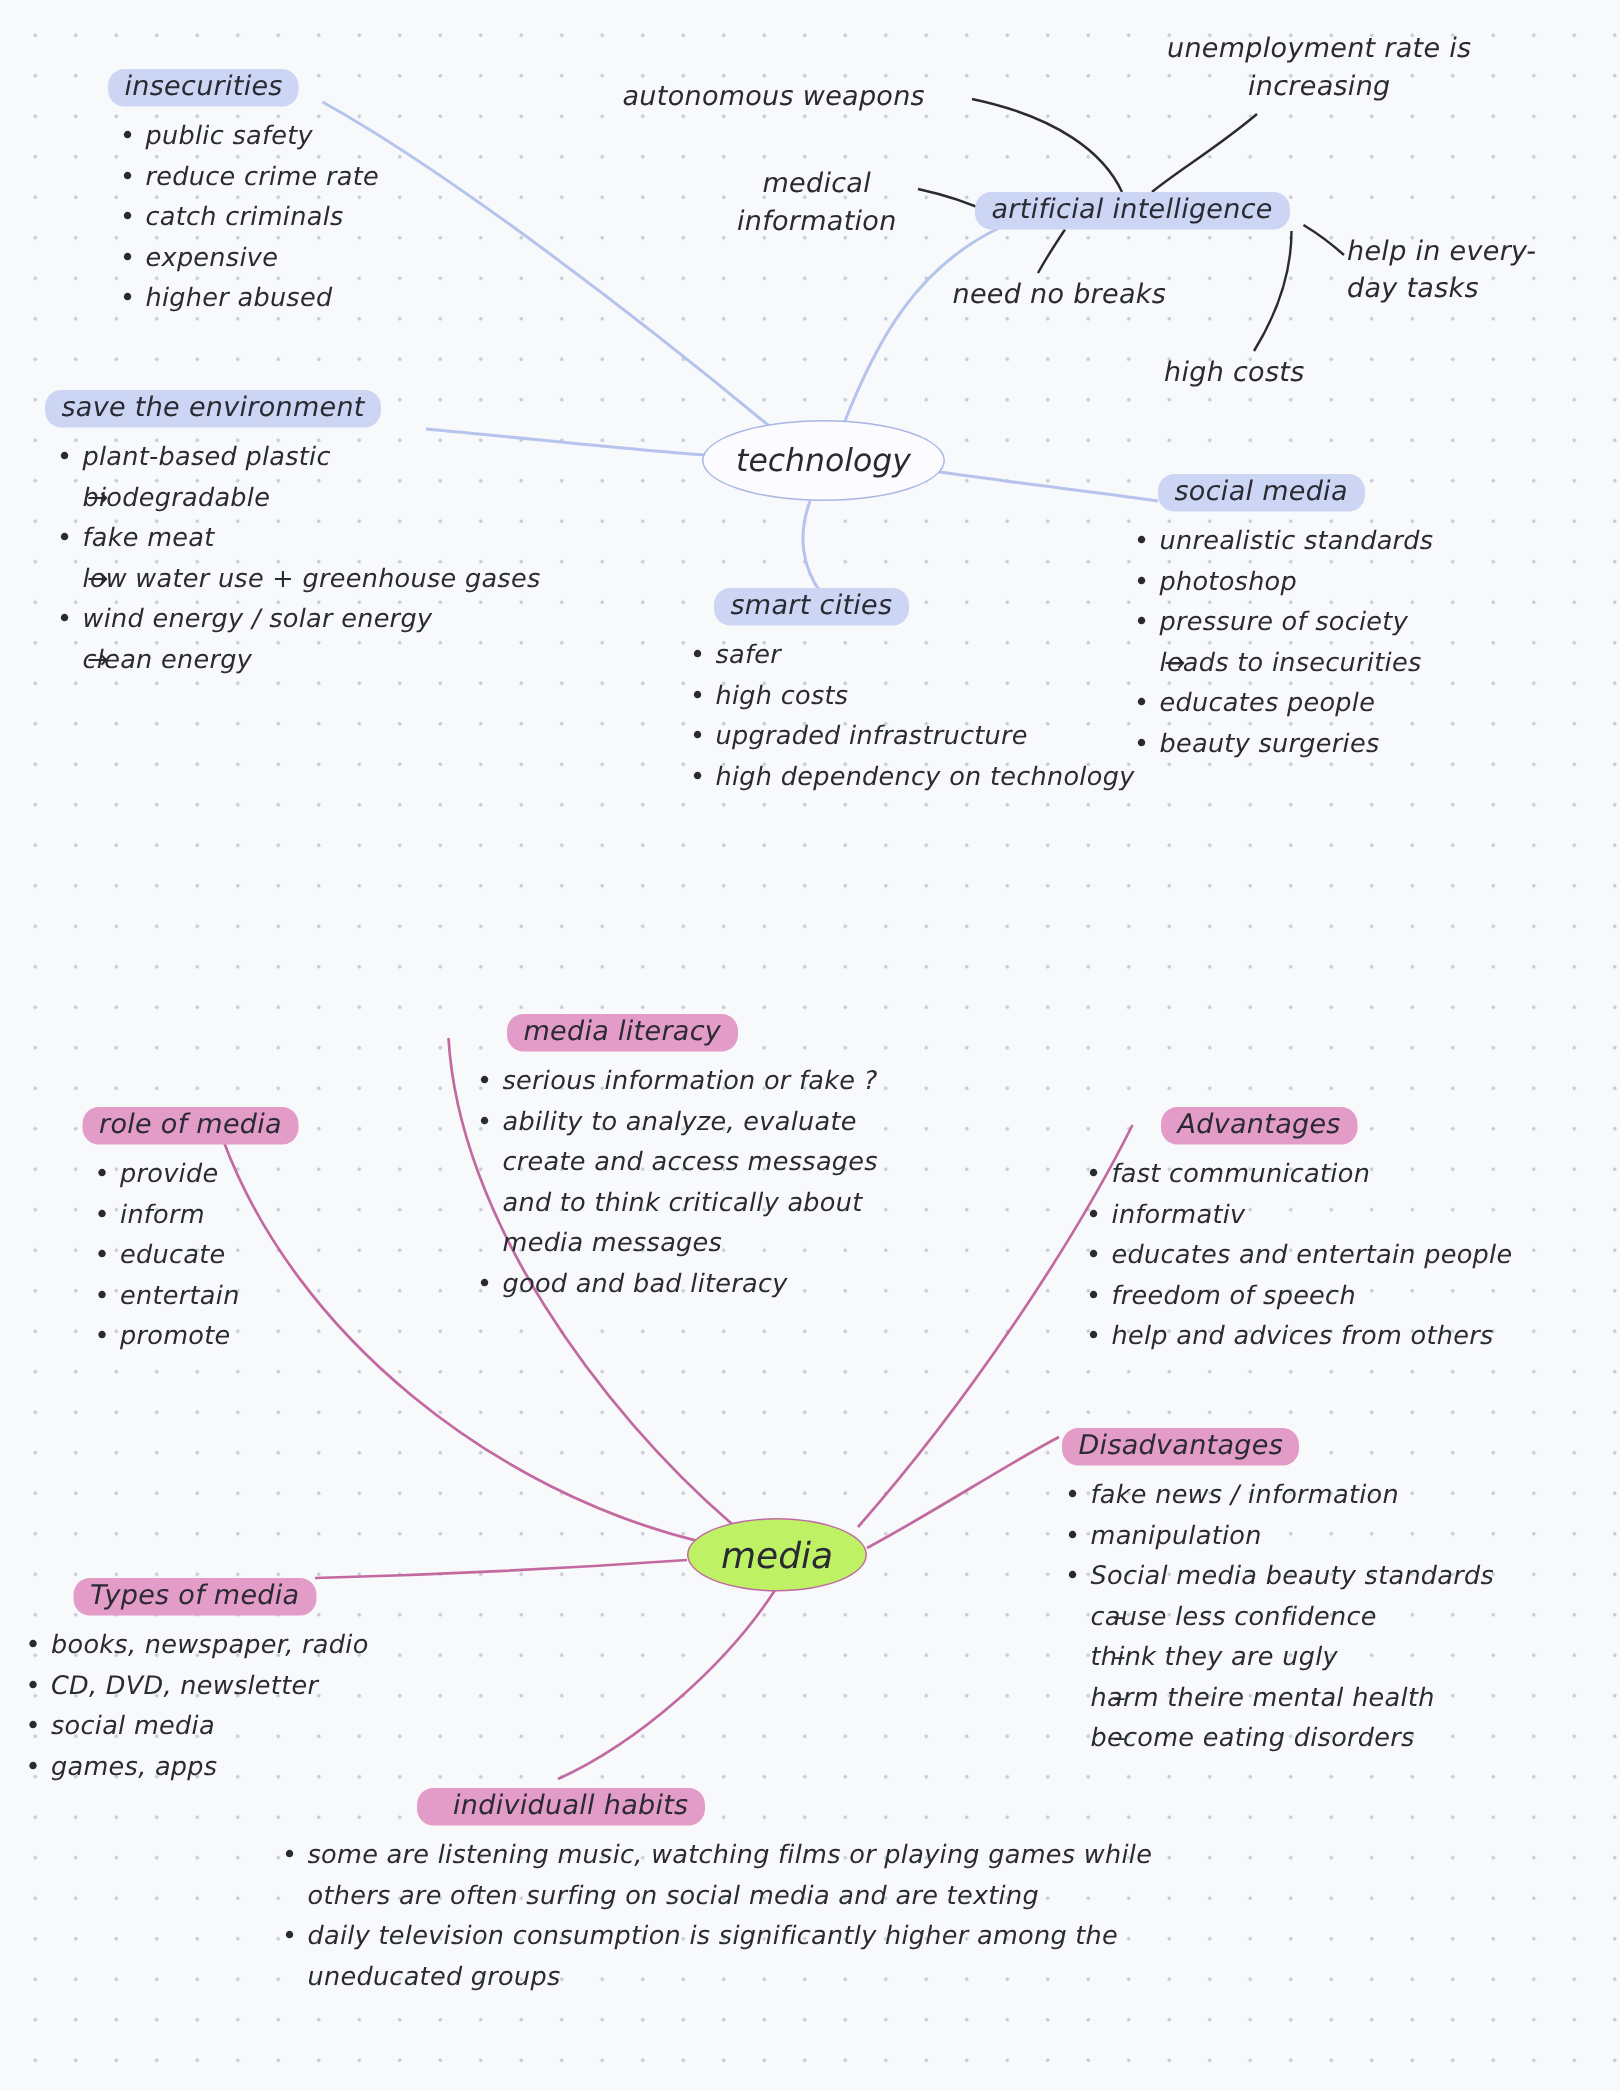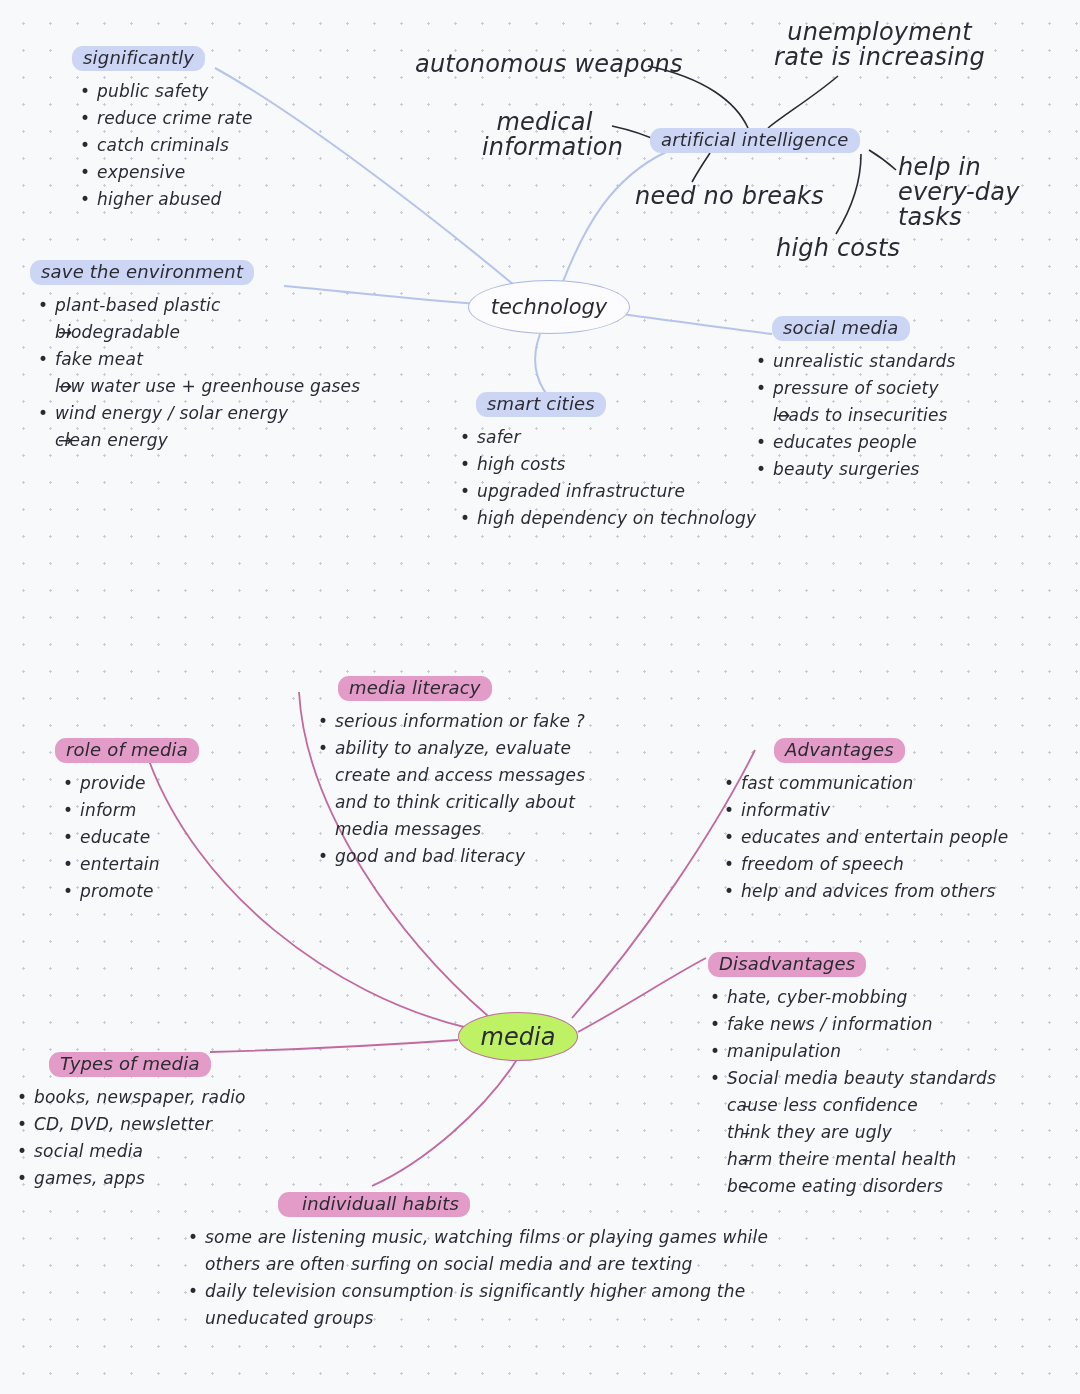--- a/index.html
+++ b/index.html
@@ -10,21 +10,21 @@
     color:#2a2a33;
     background-color:#f8f9fb;
     background-image:radial-gradient(circle, #c9ccd6 1.2px, transparent 1.4px);
     background-size:27px 27px;
     background-position:10px 10px;
     position:relative;
     overflow:hidden;
   }
   .connectors{position:absolute;left:0;top:0;width:1080px;height:1394px;z-index:0;}
   .node{position:absolute;z-index:1;font-size:17px;letter-spacing:.2px;}
-  .plain{font-size:24px;line-height:25px;}
+  .plain{font-size:18px;line-height:25px;}
   .center-text{text-align:center;}
   .hl{display:inline-block;padding:1px 11px 3px;border-radius:11px;font-size:18px;white-space:nowrap;}
   .hl.blue{background:#ccd6f4;}
   .hl.pink{background:#e39cc7;margin-top:16px;}
   ul.items{list-style:none;margin:7px 0 0;padding:0 0 0 8px;}
   ul.items li{position:relative;line-height:27px;padding-left:17px;}
   li.bullet::before{content:"•";position:absolute;left:0;top:0;}
   li.arrow{padding-left:46px;}
   li.arrow::before{content:"→";position:absolute;left:20px;top:0;}
   li.dash{padding-left:52px;}
@@ -59,21 +59,21 @@
   <path stroke-width="1.8" d="M 518 1058 C 485 1110, 425 1162, 372 1186" stroke="#c2699f"></path>
 </svg>
 
 <section>
 
   <div class="ellipse tech" style="left:468px;top:280px;width:160px;height:52px;">
     <span>technology</span>
   </div>
 
   <div class="node" style="left:72px;top:46px;width:250px;">
-    <span class="hl blue">significantly</span>
+    <span class="hl blue">insecurities</span>
     <ul class="items">
       <li class="bullet">public safety</li>
       <li class="bullet">reduce crime rate</li>
       <li class="bullet">catch criminals</li>
       <li class="bullet">expensive</li>
       <li class="bullet">higher abused</li>
     </ul>
   </div>
 
   <div class="node plain" style="left:415px;top:52px;">autonomous weapons</div>
@@ -111,20 +111,21 @@
       <li class="bullet">high costs</li>
       <li class="bullet">upgraded infrastructure</li>
       <li class="bullet">high dependency on technology</li>
     </ul>
   </div>
 
   <div class="node" style="left:748px;top:316px;width:300px;">
     <span class="hl blue" style="margin-left:24px;">social media</span>
     <ul class="items">
       <li class="bullet">unrealistic standards</li>
+      <li class="bullet">photoshop</li>
       <li class="bullet">pressure of society</li>
       <li class="arrow">leads to insecurities</li>
       <li class="bullet">educates people</li>
       <li class="bullet">beauty surgeries</li>
     </ul>
   </div>
 
 </section>
 
 <section>
@@ -160,21 +161,20 @@
       <li class="bullet">informativ</li>
       <li class="bullet">educates and entertain people</li>
       <li class="bullet">freedom of speech</li>
       <li class="bullet">help and advices from others</li>
     </ul>
   </div>
 
   <div class="node" style="left:702px;top:936px;width:320px;">
     <span class="hl pink" style="margin-left:6px;">Disadvantages</span>
     <ul class="items">
-      <li class="bullet">hate, cyber-mobbing</li>
       <li class="bullet">fake news / information</li>
       <li class="bullet">manipulation</li>
       <li class="bullet">Social media beauty standards</li>
       <li class="dash">cause less confidence</li>
       <li class="dash">think they are ugly</li>
       <li class="dash">harm theire mental health</li>
       <li class="dash">become eating disorders</li>
     </ul>
   </div>
 

